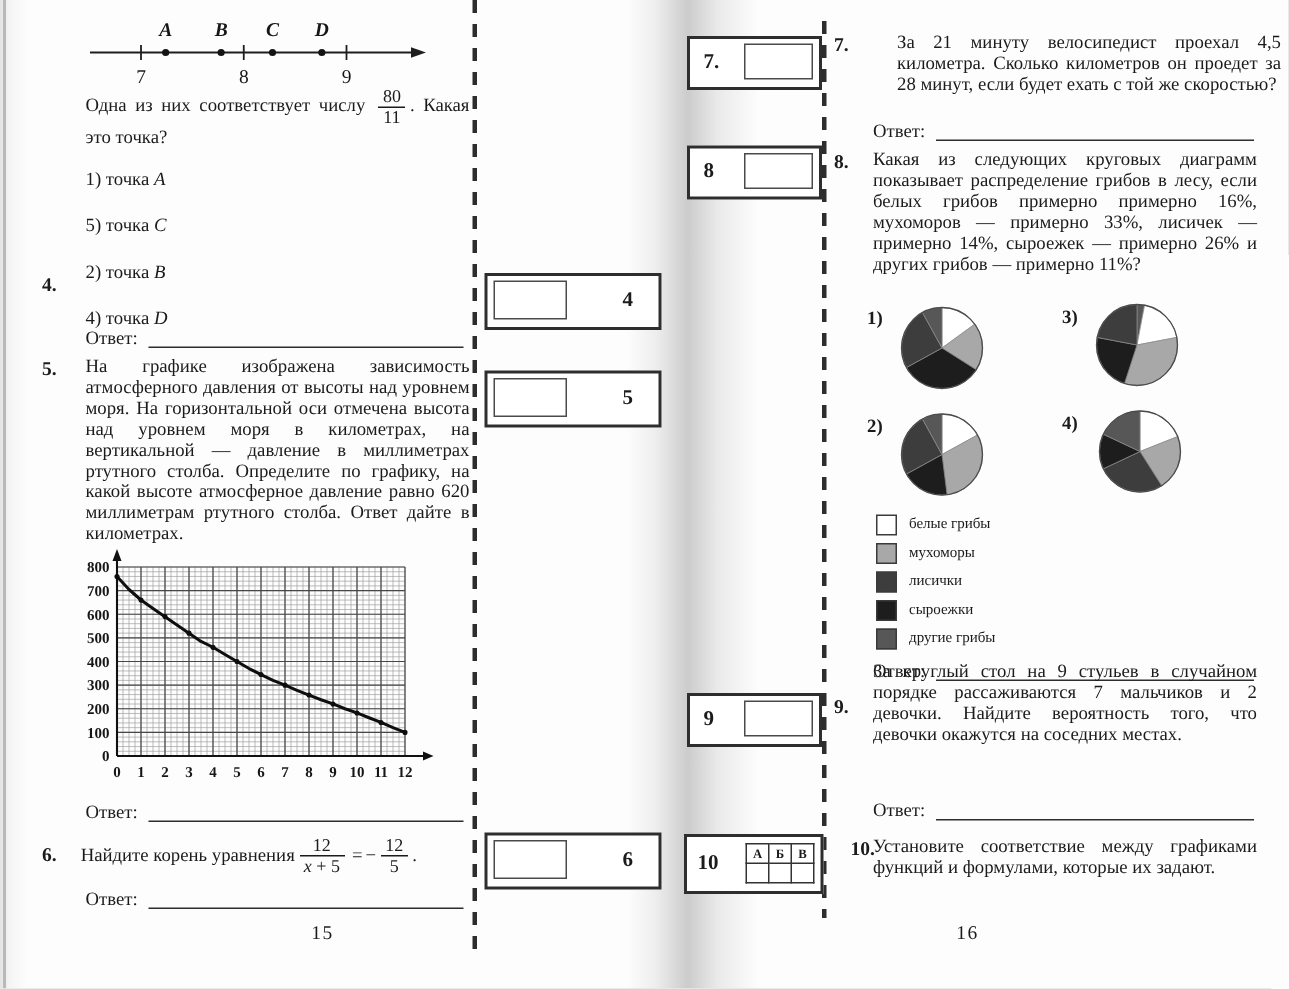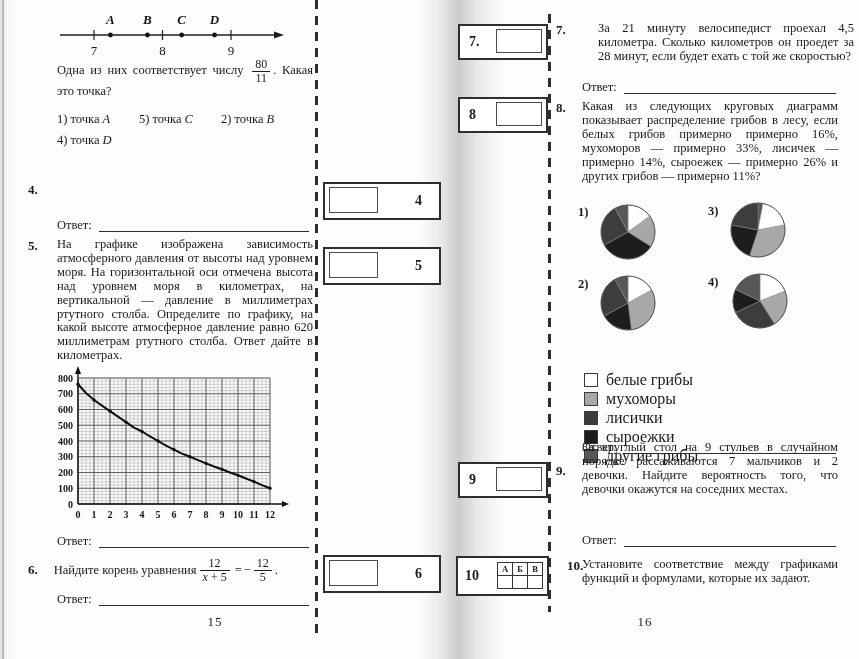--- a/index.html
+++ b/index.html
@@ -26,21 +26,21 @@
   .ansbox{display:inline-block;width:27px;height:27px;border:1.4px solid #2b2b2b;
         vertical-align:middle;margin:0 7px 0 9px;background:#fff;}
 
   .frac{display:inline-block;vertical-align:middle;text-align:center;line-height:1.08;
         font-size:12px;margin:0 3px;}
   .frac .fn{display:block;padding:0 3px;border-bottom:1.1px solid #1b1b1b;}
   .frac .fd{display:block;padding:0 3px;}
   .sqrt{white-space:nowrap;}
   .radi{border-top:1.1px solid #1d1d1d;padding:0 1px;}
 
-  .opts{position:absolute;display:grid;grid-template-columns:1fr 1fr 1fr;row-gap:6px;
+  .opts{position:absolute;display:grid;grid-template-columns:1fr;row-gap:16px;
         font-size:12.5px;}
   .opts i{font-family:"Liberation Serif",serif;}
 
   .eqrow{position:absolute;display:flex;align-items:center;font-size:12.5px;}
   .eqrow .bnum{font-weight:bold;font-size:13px;margin-right:16px;}
   .eqrow .gap{margin:0 2px;}
 
   .mbox{position:absolute;border:2px solid #2e2e2e;background:#fff;}
   .mbox .inner{position:absolute;border:1.5px solid #4a4a4a;background:#fff;}
   .mbox .mnum{position:absolute;font-weight:bold;font-size:14px;top:50%;transform:translateY(-50%);}
@@ -50,21 +50,21 @@
   .mright{width:86px;height:32px;left:458px;}
   .mright .inner{right:4px;top:3px;width:44px;height:22px;}
   .mright .mnum{left:9px;}
   #box10{left:456px;top:556px;width:89px;height:36px;}
   #box10 .mnum{left:7px;}
   .b10t{position:absolute;right:4px;top:4px;border-collapse:collapse;}
   .b10t td{border:1px solid #333;width:14px;height:12px;padding:0;text-align:center;
         font-size:8.5px;font-weight:bold;line-height:1;background:#fff;}
 
   .pielbl{position:absolute;font-size:12.5px;font-weight:600;}
-  .legend{position:absolute;left:584px;top:340px;font-size:16px;margin-top:30px;}
+  .legend{position:absolute;left:584px;top:340px;font-size:10px;}
   .legrow{display:flex;align-items:center;height:19px;}
   .sw{width:12px;height:12px;border:1px solid #3a3a3a;margin-right:8px;flex:0 0 auto;}
 
   svg{position:absolute;overflow:visible;}
   .nl-pt{font:italic 700 13px "Liberation Serif",serif;fill:#161616;}
   .nl-num{font:400 13px "Liberation Serif",serif;fill:#161616;}
   .gtxt{font:600 10px "Liberation Serif",serif;fill:#161616;}
 </style>
 </head>
 <body>

